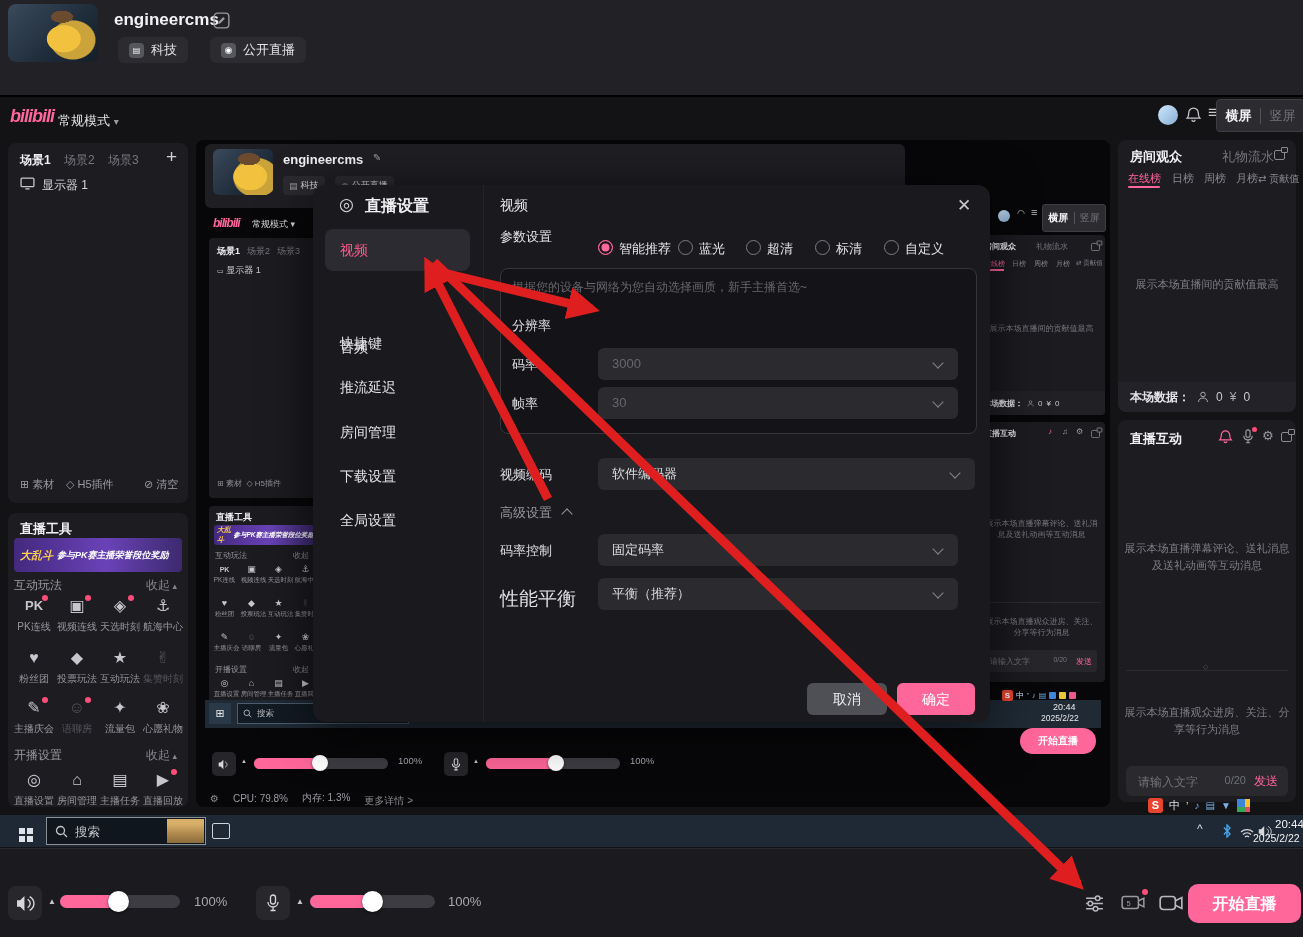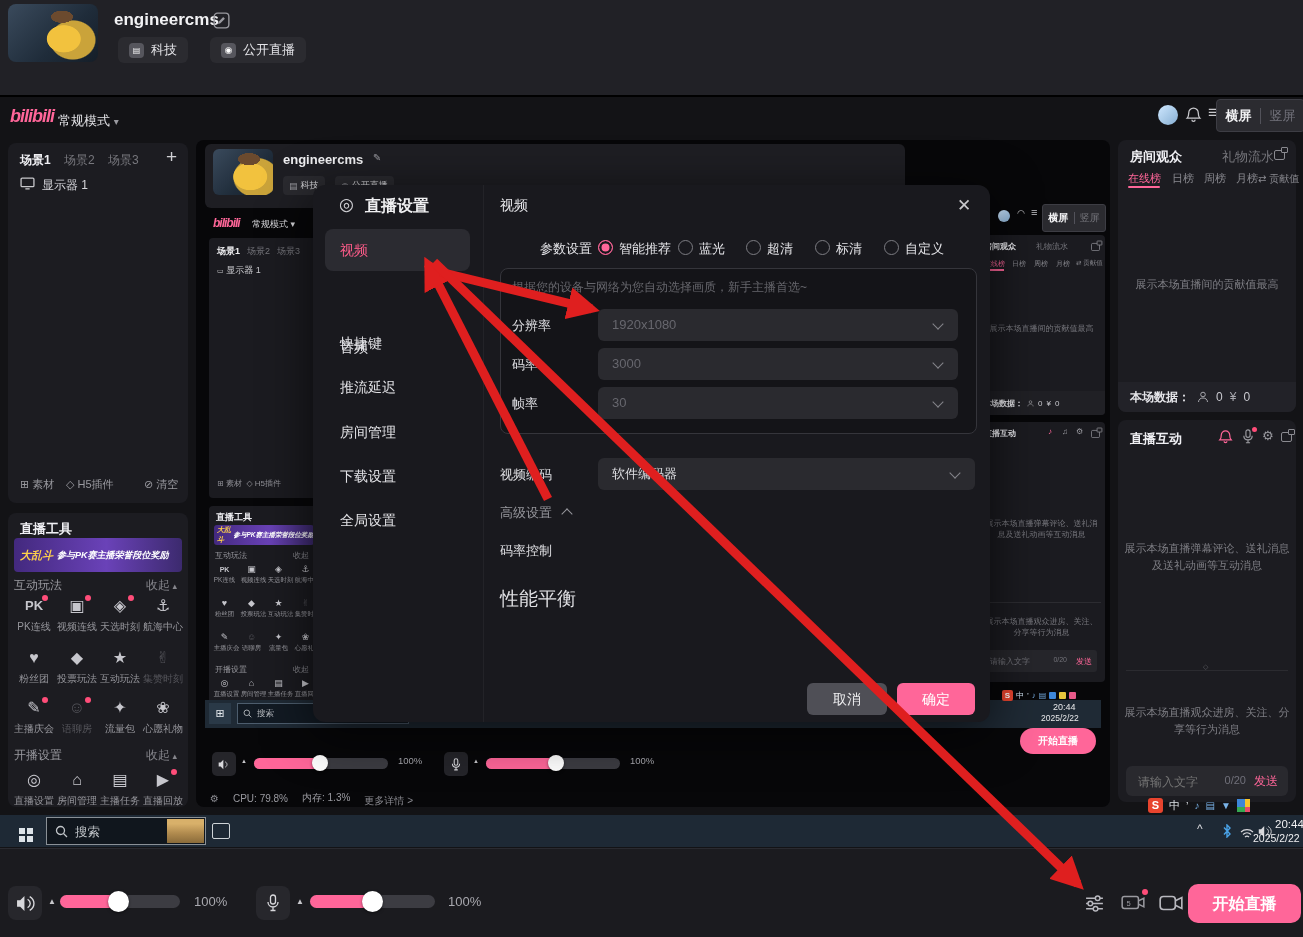--- a/index.html
+++ b/index.html
@@ -452,50 +452,51 @@
     <div class="dmi" style="top:106px;margin-top:48px;">音频</div>
     <div class="dmi" style="top:150px;">快捷键</div>
     <div class="dmi" style="top:194px;">推流延迟</div>
     <div class="dmi" style="top:239px;">房间管理</div>
     <div class="dmi" style="top:283px;">下载设置</div>
     <div class="dmi" style="top:327px;">全局设置</div>
 
     <div class="txt" style="left:187px;top:12px;font-size:14px;color:#e8e8ec;">视频</div>
     <div class="txt" style="left:644px;top:10px;font-size:17px;color:#c8c8cc;">✕</div>
 
-    <div class="txt" style="left:187px;top:55px;font-size:13px;color:#e4e4e8;margin-left:40px;">参数设置</div>
+    <div class="txt" style="left:187px;top:43px;font-size:13px;color:#e4e4e8;">参数设置</div>
     <span class="rad on" style="left:285px;top:55px;"></span>
     <span class="txt" style="left:306px;top:55px;font-size:13px;color:#e4e4e8;">智能推荐</span>
     <span class="rad" style="left:365px;top:55px;"></span>
     <span class="txt" style="left:386px;top:55px;font-size:13px;color:#e4e4e8;">蓝光</span>
     <span class="rad" style="left:433px;top:55px;"></span>
     <span class="txt" style="left:454px;top:55px;font-size:13px;color:#e4e4e8;">超清</span>
     <span class="rad" style="left:502px;top:55px;"></span>
     <span class="txt" style="left:523px;top:55px;font-size:13px;color:#e4e4e8;">标清</span>
     <span class="rad" style="left:571px;top:55px;"></span>
     <span class="txt" style="left:592px;top:55px;font-size:13px;color:#e4e4e8;">自定义</span>
 
     <div class="abs" style="left:187px;top:83px;width:475px;height:164px;border:1px solid #35353b;border-radius:8px;background:#141418;"></div>
     <div class="txt" style="left:199px;top:94px;font-size:12px;color:#66666c;">根据您的设备与网络为您自动选择画质，新手主播首选~</div>
 
     <div class="txt" style="left:199px;top:132px;font-size:13px;color:#e0e0e4;">分辨率</div>
-    <div class="sel" style="left:285px;top:124px;width:360px;"><span>1920x1080</span><span class="chev" style="right:16px;top:11px;"></span></div>
     <div class="txt" style="left:199px;top:171px;font-size:13px;color:#e0e0e4;">码率</div>
     <div class="sel" style="left:285px;top:163px;width:360px;"><span>3000</span><span class="chev" style="right:16px;top:11px;"></span></div>
     <div class="txt" style="left:199px;top:210px;font-size:13px;color:#e0e0e4;">帧率</div>
     <div class="sel" style="left:285px;top:202px;width:360px;"><span>30</span><span class="chev" style="right:16px;top:11px;"></span></div>
 
     <div class="txt" style="left:187px;top:281px;font-size:13px;color:#e0e0e4;">视频编码</div>
     <div class="sel en" style="left:285px;top:273px;width:377px;"><span>软件编码器</span><span class="chev" style="right:16px;top:11px;"></span></div>
 
     <div class="txt" style="left:187px;top:319px;font-size:13px;color:#96969c;"><span>高级设置</span></div>
     <span class="chev up" style="left:250px;top:325px;border-color:#96969c;"></span>
 
     <div class="txt" style="left:187px;top:357px;font-size:13px;color:#e0e0e4;">码率控制</div>
+    <div class="sel en" style="left:285px;top:349px;width:360px;"><span>固定码率</span><span class="chev" style="right:16px;top:11px;"></span></div>
     <div class="txt" style="left:187px;top:401px;font-size:19px;color:#e0e0e4;">性能平衡</div>
+    <div class="sel en" style="left:285px;top:393px;width:360px;"><span>平衡（推荐）</span><span class="chev" style="right:16px;top:11px;"></span></div>
 
     <div class="abs" style="left:494px;top:498px;width:80px;height:32px;background:#4f4f56;border-radius:6px;color:#f0f0f2;font-size:14px;text-align:center;line-height:32px;">取消</div>
     <div class="abs" style="left:584px;top:498px;width:78px;height:32px;background:#ff6699;border-radius:6px;color:#fff;font-size:14px;text-align:center;line-height:32px;">确定</div>
   </div>
 
   <div class="abs" style="left:0;top:815px;width:1303px;height:32px;background:#1e2935;z-index:60;">
     <div class="abs" style="left:0;top:0;width:44px;height:32px;display:flex;align-items:center;justify-content:center;">
         <span class="win4"></span>
       </div>
     <div class="abs" style="left:46px;top:2px;width:160px;height:28px;background:#10161d;border:1px solid #8a9096;box-sizing:border-box;">

